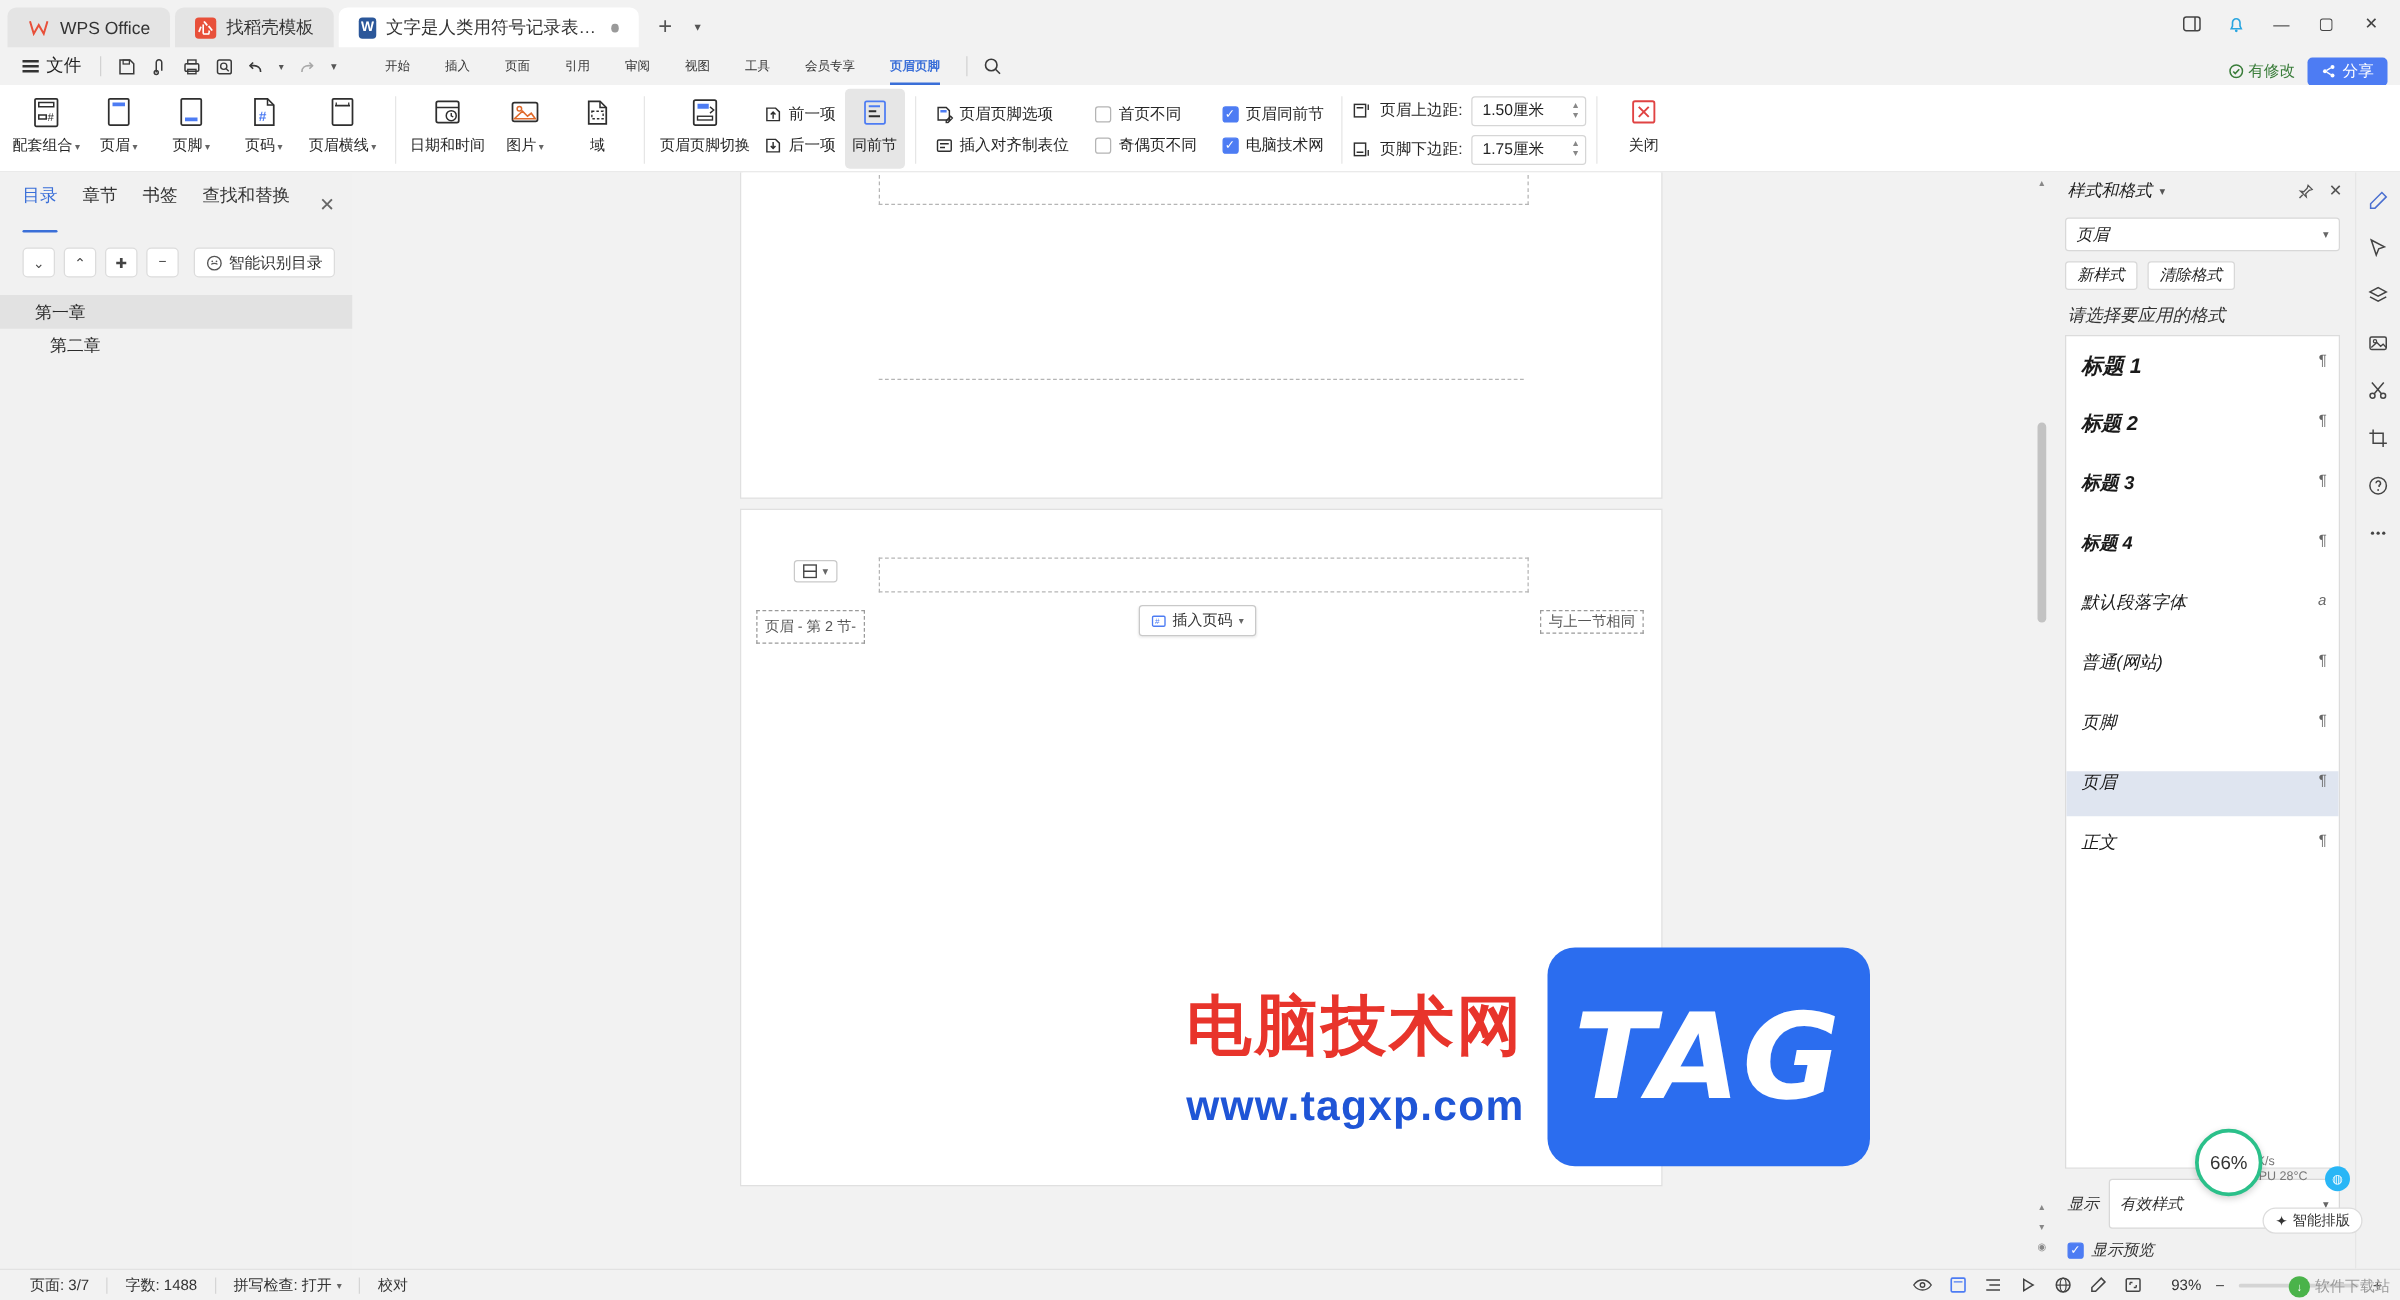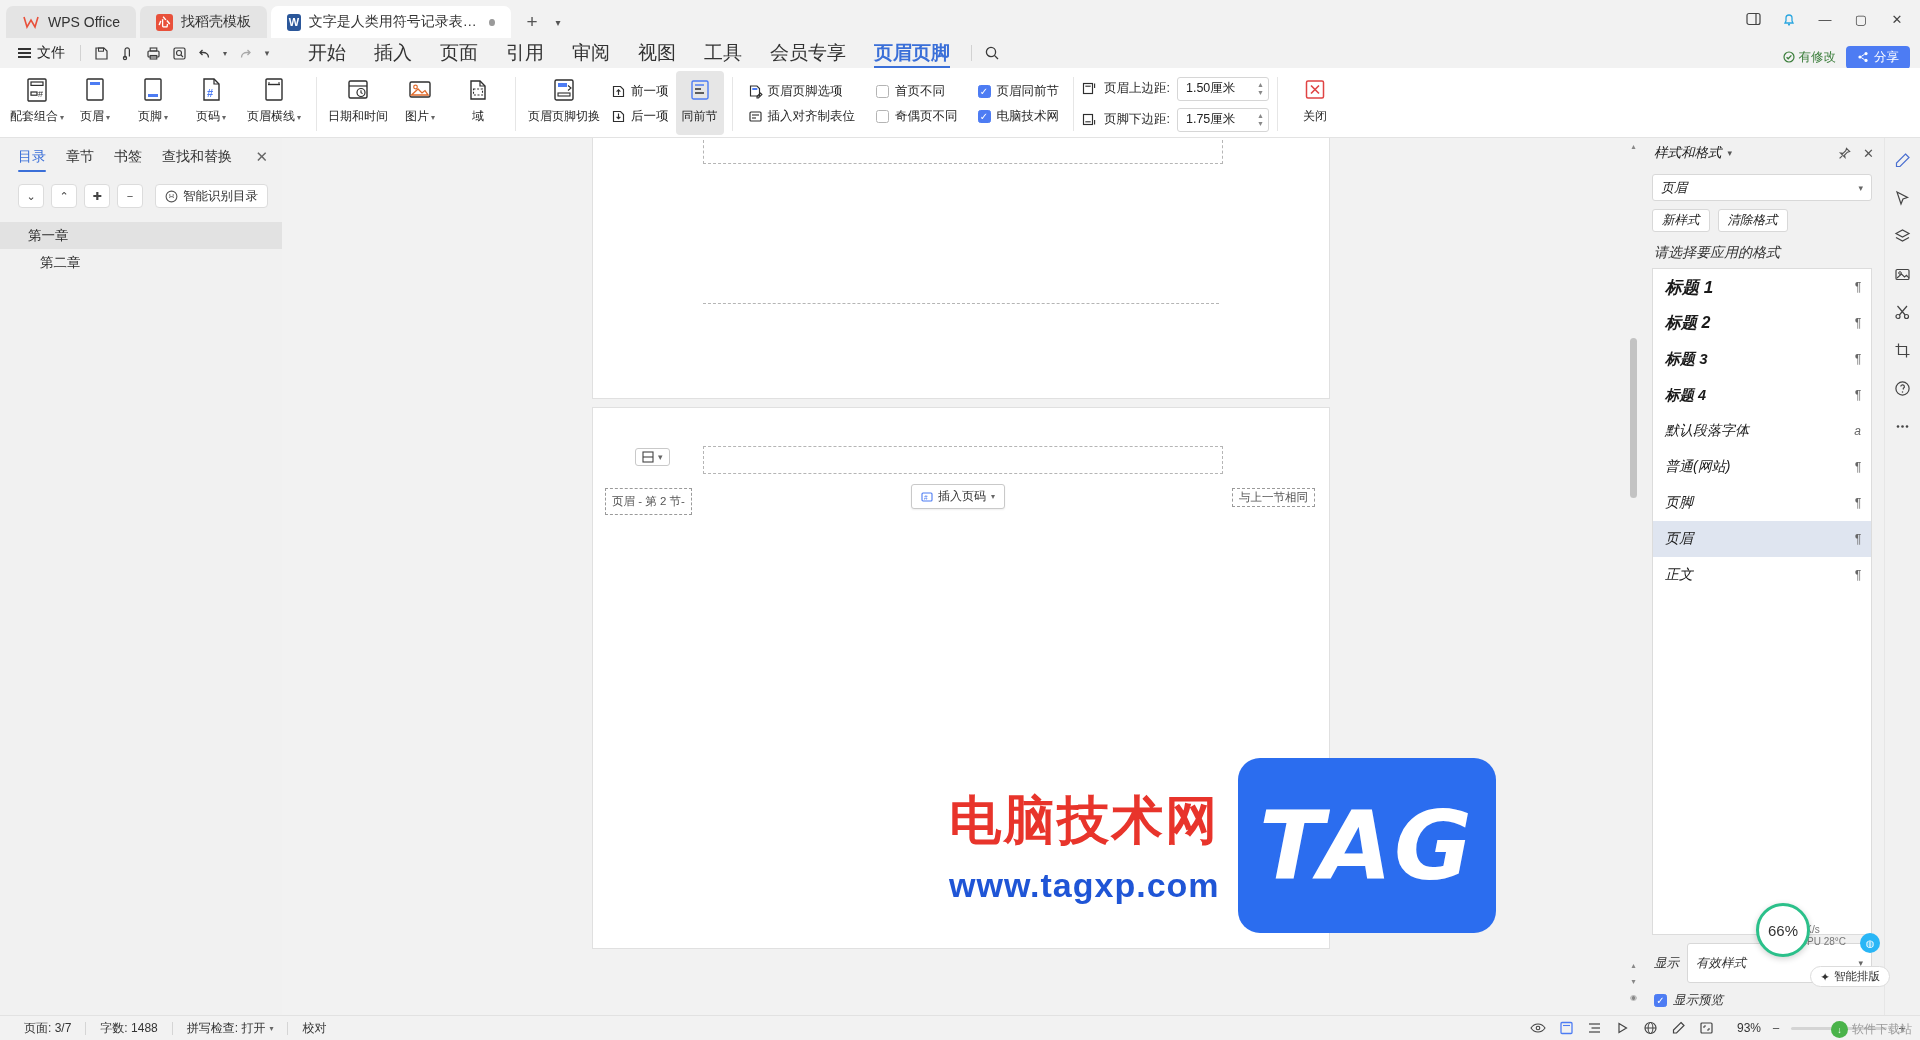--- a/index.html
+++ b/index.html
@@ -42,21 +42,21 @@
   .menubar {
     height: 30px; background: #f2f2f2; display: flex; align-items: center;
     padding-left: 10px; position: relative;
   }
   .mfile { display:flex;align-items:center;gap:6px;font-size:14px;color:#222;padding:0 8px;height:24px;}
   .hamb { display:inline-flex;flex-direction:column;gap:2.5px;}
   .hamb i { display:block;width:13px;height:1.5px;background:#333;}
   .msep { width:1px;height:16px;background:#d2d2d2;margin:0 7px;}
   .qicon { width:26px;height:24px;display:flex;align-items:center;justify-content:center;color:#333;}
   .menuitems { display:flex; align-items:center; margin-left: 18px; }
-  .mitem { font-size:19px;color:#333;padding:0 14px;height:26px;display:flex;align-items:center;position:relative;}
+  .mitem { font-size:10px;color:#333;padding:0 14px;height:26px;display:flex;align-items:center;position:relative;}
   .mitem.active { color:#3a6fd8; font-weight:bold;}
   .mitem.active:after {
     content:""; position:absolute; left:14px; right:14px; bottom:-2px; height:2px; background:#3a6fd8;
   }
   .menu-right { position:absolute; right:10px; top:4px; height:30px; display:flex;align-items:center;gap:10px;}
   .chip-edit { display:flex;align-items:center;gap:4px;font-size:12.5px;color:#3a7d3a;}
   .chip-share { display:flex;align-items:center;gap:5px;background:#4d7cf3;color:#fff;border-radius:4px;
      padding:3px 11px;font-size:12.5px;}
 
   
@@ -94,21 +94,21 @@
   }
   .spinner .v { flex:1; }
   .spinner .arrows { display:flex;flex-direction:column;align-items:center;gap:1px;color:#888;font-size:7px;line-height:1;}
 
   
   .workspace { position:absolute; top:138px; left:0; right:0; bottom:25px; display:flex; background:#f2f2f2;}
 
   
   .navpanel { width: 282px; background:#f1f1f1; display:flex; flex-direction:column; position:relative;}
   .navtabs { display:flex; align-items:center; padding: 10px 14px 0 18px; gap: 20px;}
-  .navtab { font-size:14px;color:#333;padding-bottom:6px;position:relative;white-space:nowrap;}
+  .navtab { font-size:14px;color:#333;padding-bottom:20px;position:relative;white-space:nowrap;}
   .navtab.active { color:#3a6fd8; }
   .navtab.active:after{content:"";position:absolute;left:0;right:0;bottom:0;height:2.5px;background:#3a6fd8;border-radius:2px;}
   .navclose { margin-left:auto; color:#666; font-size:15px; padding-bottom:6px;}
   .navtools { display:flex;align-items:center;gap:7px;padding:12px 14px 0 18px;}
   .ntbtn { width:26px;height:24px;border:1px solid #dcdcdc;border-radius:4px;background:#fff;
     display:flex;align-items:center;justify-content:center;font-size:11px;color:#444;}
   .smartbtn { margin-left:auto; display:flex;align-items:center;gap:5px;border:1px solid #dcdcdc;background:#fff;
     border-radius:4px;height:24px;padding:0 9px;font-size:12.5px;color:#333;}
   .tocbox { margin-top: 14px; }
   .tocitem { height:27px;display:flex;align-items:center;padding-left:28px;font-size:13.5px;color:#2a2a2a;}
@@ -166,21 +166,21 @@
   .spselect {
     margin: 6px 12px 0 12px; height:27px;background:#fff;border:1px solid #d8d8d8;border-radius:3px;
     display:flex;align-items:center;padding:0 8px;font-size:13px;color:#222;
   }
   .spselect .cv { margin-left:auto; font-size:9px;color:#666;}
   .spbtns { display:flex;gap:8px;padding:8px 12px 0 12px;}
   .spbtn { border:1px solid #d8d8d8;background:#fff;border-radius:3px;height:23px;padding:0 9px;
      font-size:12.5px;color:#222;display:flex;align-items:center;}
   .splabel { padding: 12px 12px 6px 14px; font-size:14px;color:#333;}
   .splist { margin: 0 12px; background:#fff;border:1px solid #dcdcdc; flex:1; overflow:hidden;}
-  .spitem { height:36px;display:flex;align-items:center;padding:0 10px 0 12px;color:#1a1a1a;}
+  .spitem { height:36px;display:flex;padding:0 10px 0 12px;color:#1a1a1a;margin-top:12px;}
   .spitem.sel { background:#dfe5f0; }
   .spitem .nm { font-size:14px; }
   .spitem .mk { margin-left:auto;font-size:12px;color:#666;}
   .spitem.h1 .nm{font-size:17px;font-weight:bold;}
   .spitem.h2 .nm{font-size:16px;font-weight:bold;}
   .spitem.h3 .nm{font-size:15px;font-weight:bold;}
   .spitem.h4 .nm{font-size:14.5px;font-weight:bold;}
   .spfoot { padding: 8px 12px 6px 14px; }
   .spfoot-row { display:flex;align-items:center;gap:8px;font-size:12.5px;color:#333;}
   .spfsel { flex:1;height:40px;background:#fff;border:1px solid #d8d8d8;border-radius:3px;

